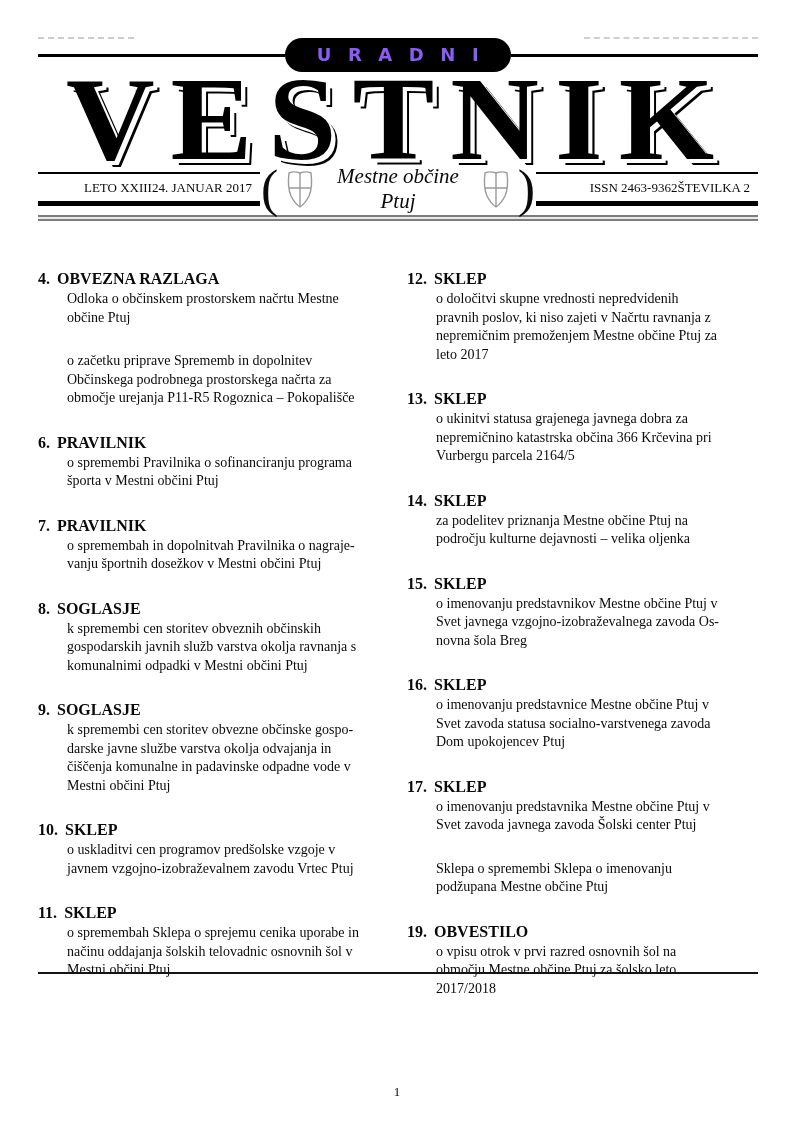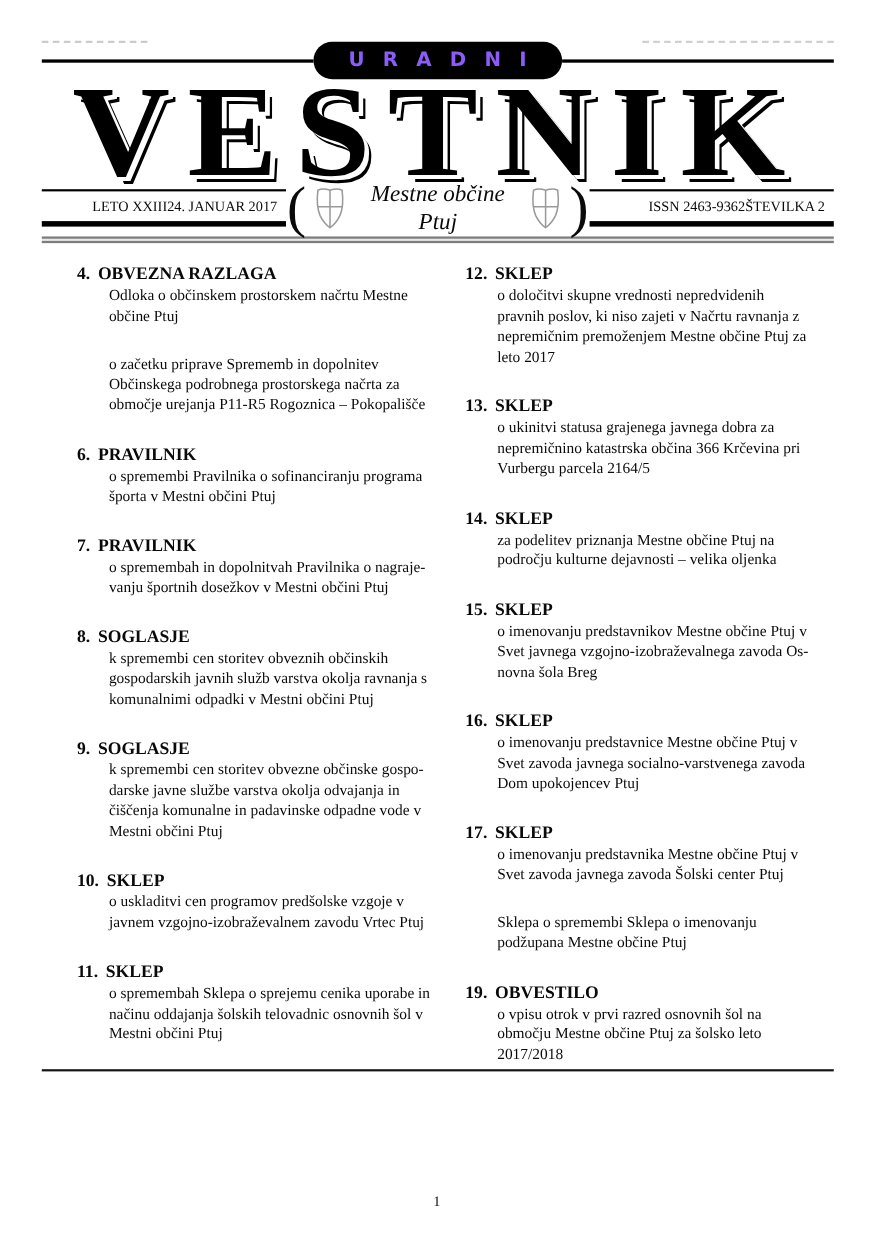--- a/index.html
+++ b/index.html
@@ -77,21 +77,21 @@
 
   .thick-rule {
     margin-top: 9px;
     height: 2px;
     background: #e8e8e8;
     border-top: 2px solid #7d7d7d;
     border-bottom: 2px solid #7d7d7d;
   }
 
   
-  .content { display: flex; gap: 18px; padding-top: 19px; margin-left: 32px; }
+  .content { display: flex; gap: 18px; padding-top: 48px; }
   .col { width: 351px; }
   .toc-item { margin-bottom: 25px; }
   .item-head { font-size: 16px; font-weight: bold; line-height: 20px; }
   .item-num { margin-right: 7px; }
   .item-desc {
     margin-left: 29px; margin-top: 1px;
     font-size: 14px; font-weight: normal;
     line-height: 18.5px;
     white-space: pre-line;
   }
@@ -256,21 +256,21 @@
         <div class="item-desc">o imenovanju predstavnikov Mestne občine Ptuj v
 Svet javnega vzgojno-izobraževalnega zavoda Os-
 novna šola Breg</div>
       </div>
 
       <div class="toc-item">
         <div class="item-head">
           <span class="item-num">16.</span><span>SKLEP</span>
         </div>
         <div class="item-desc">o imenovanju predstavnice Mestne občine Ptuj v
-Svet zavoda javnega socialno-varstvenega zavoda
+Svet zavoda statusa socialno-varstvenega zavoda
 Dom upokojencev Ptuj</div>
       </div>
 
       <div class="toc-item">
         <div class="item-head">
           <span class="item-num">17.</span><span>SKLEP</span>
         </div>
         <div class="item-desc">o imenovanju predstavnika Mestne občine Ptuj v
 Svet zavoda javnega zavoda Šolski center Ptuj</div>
       </div>

